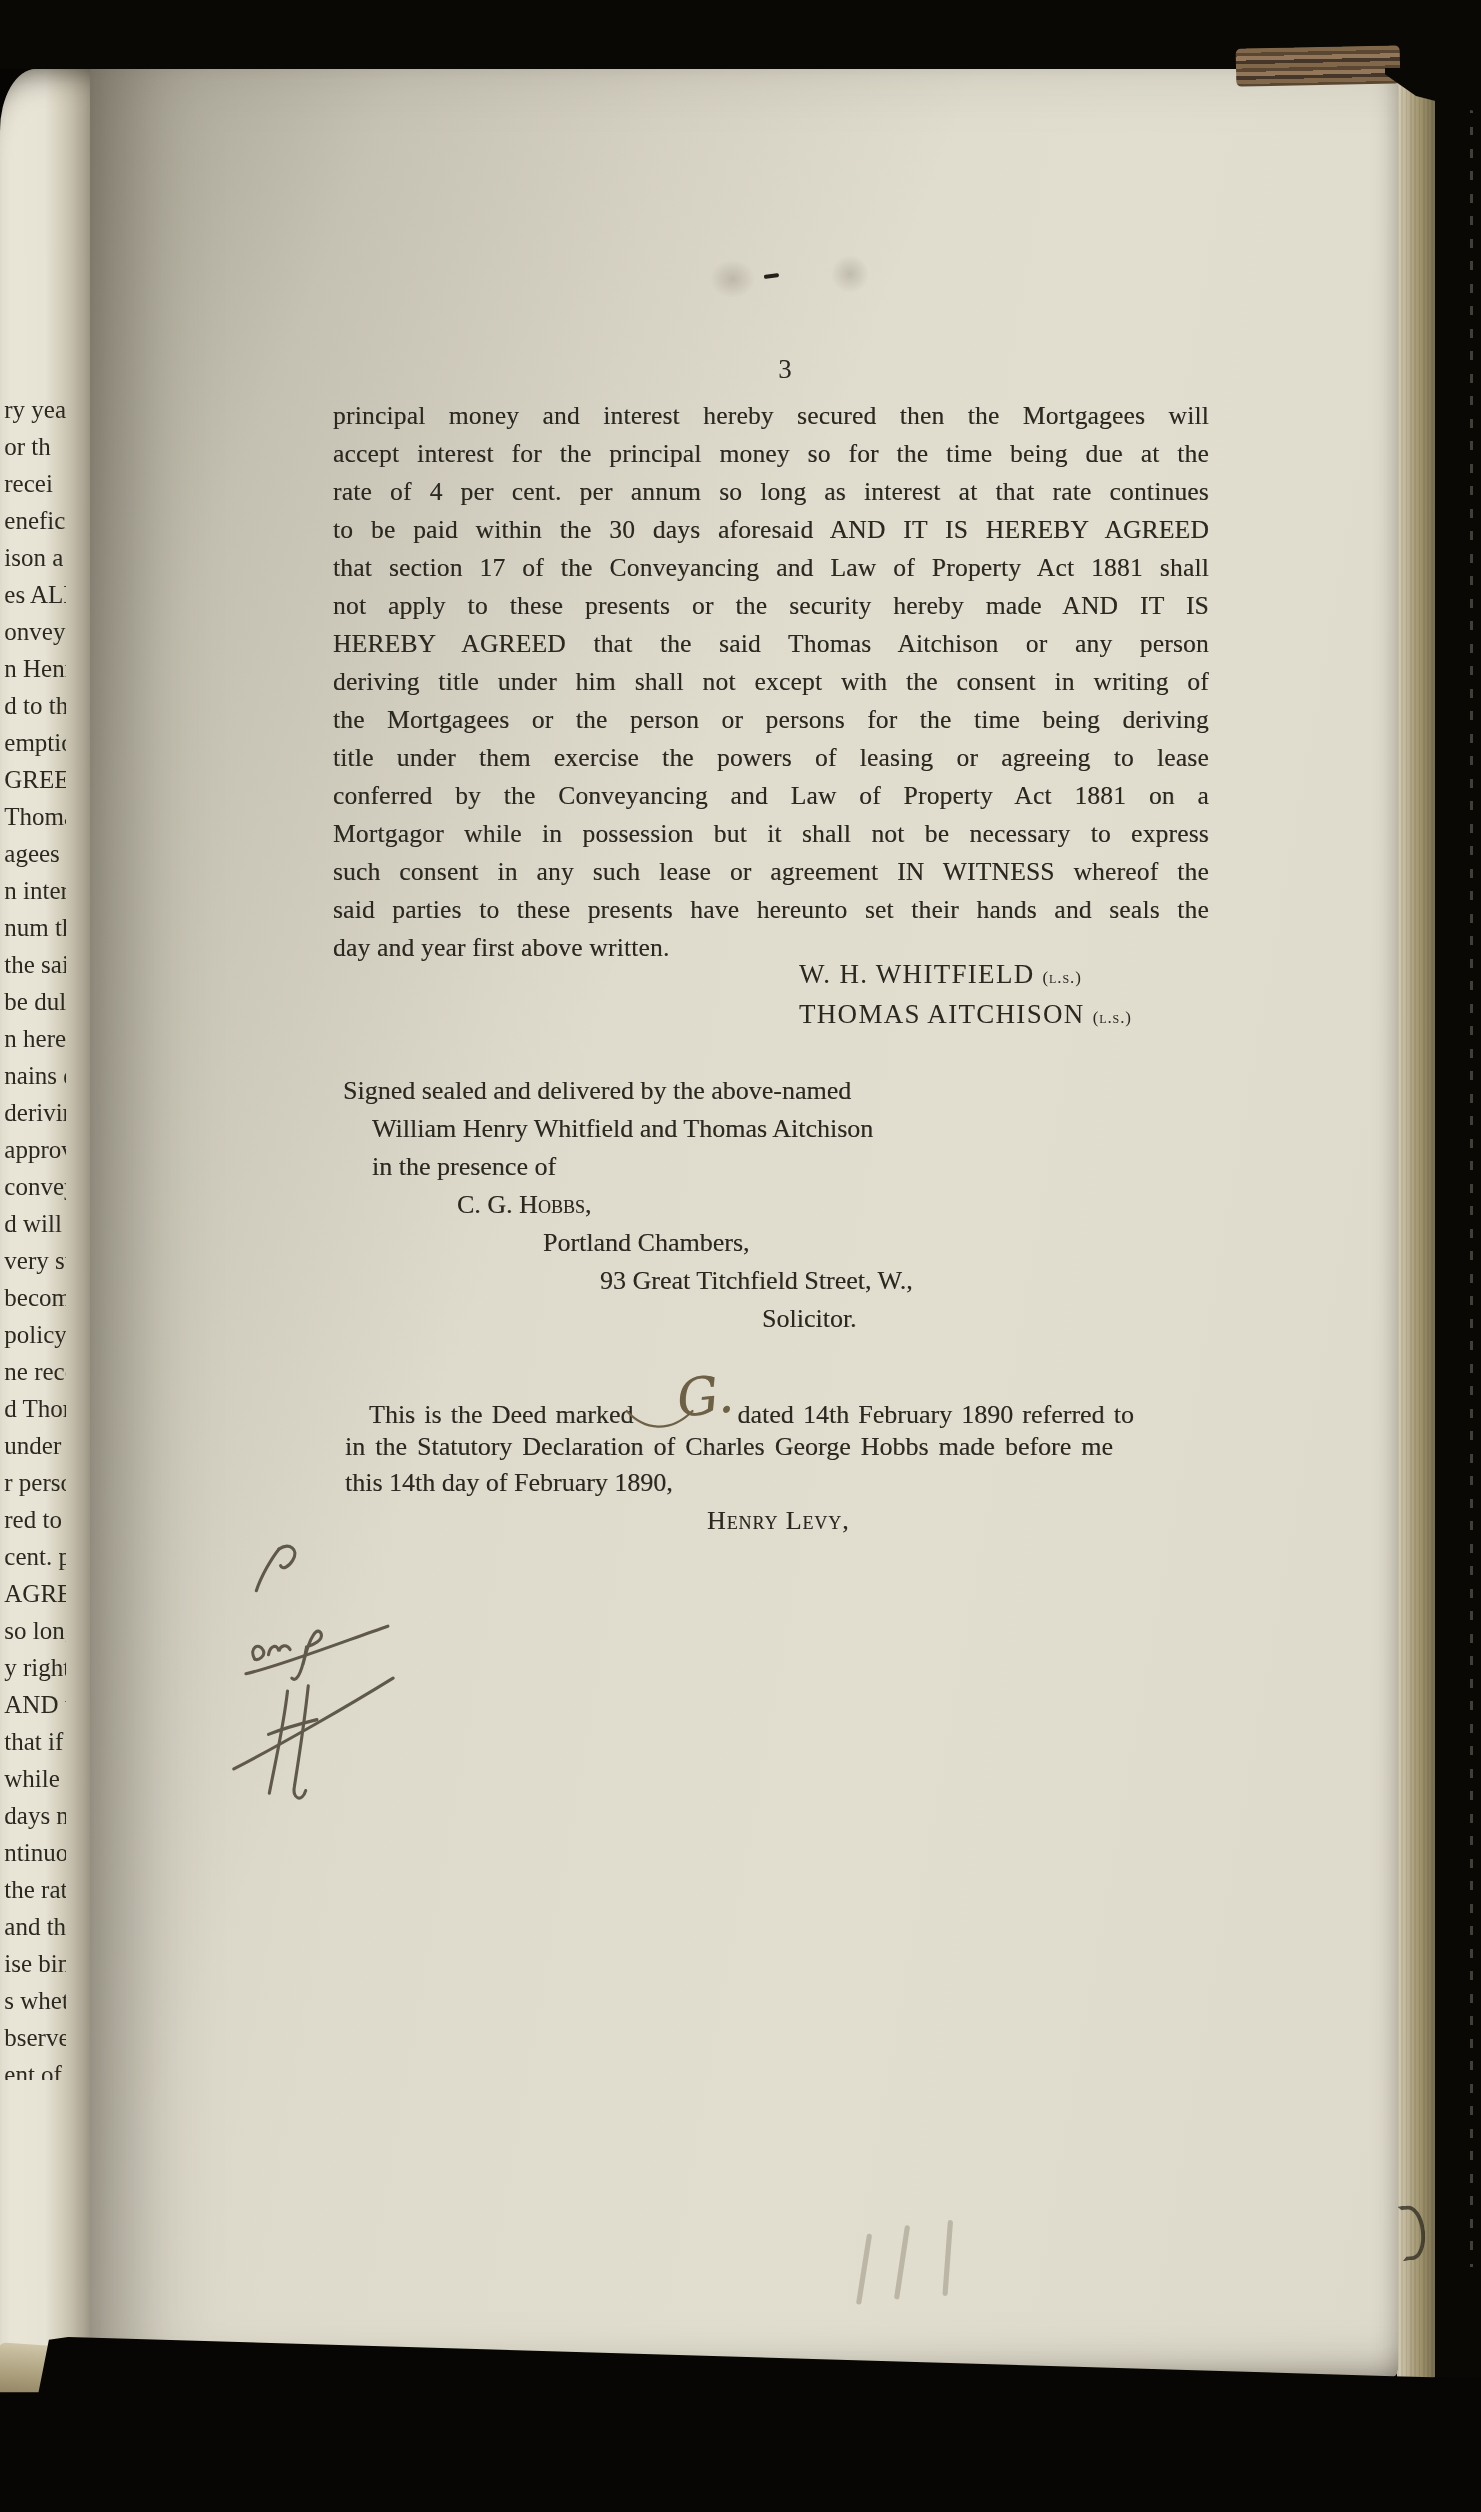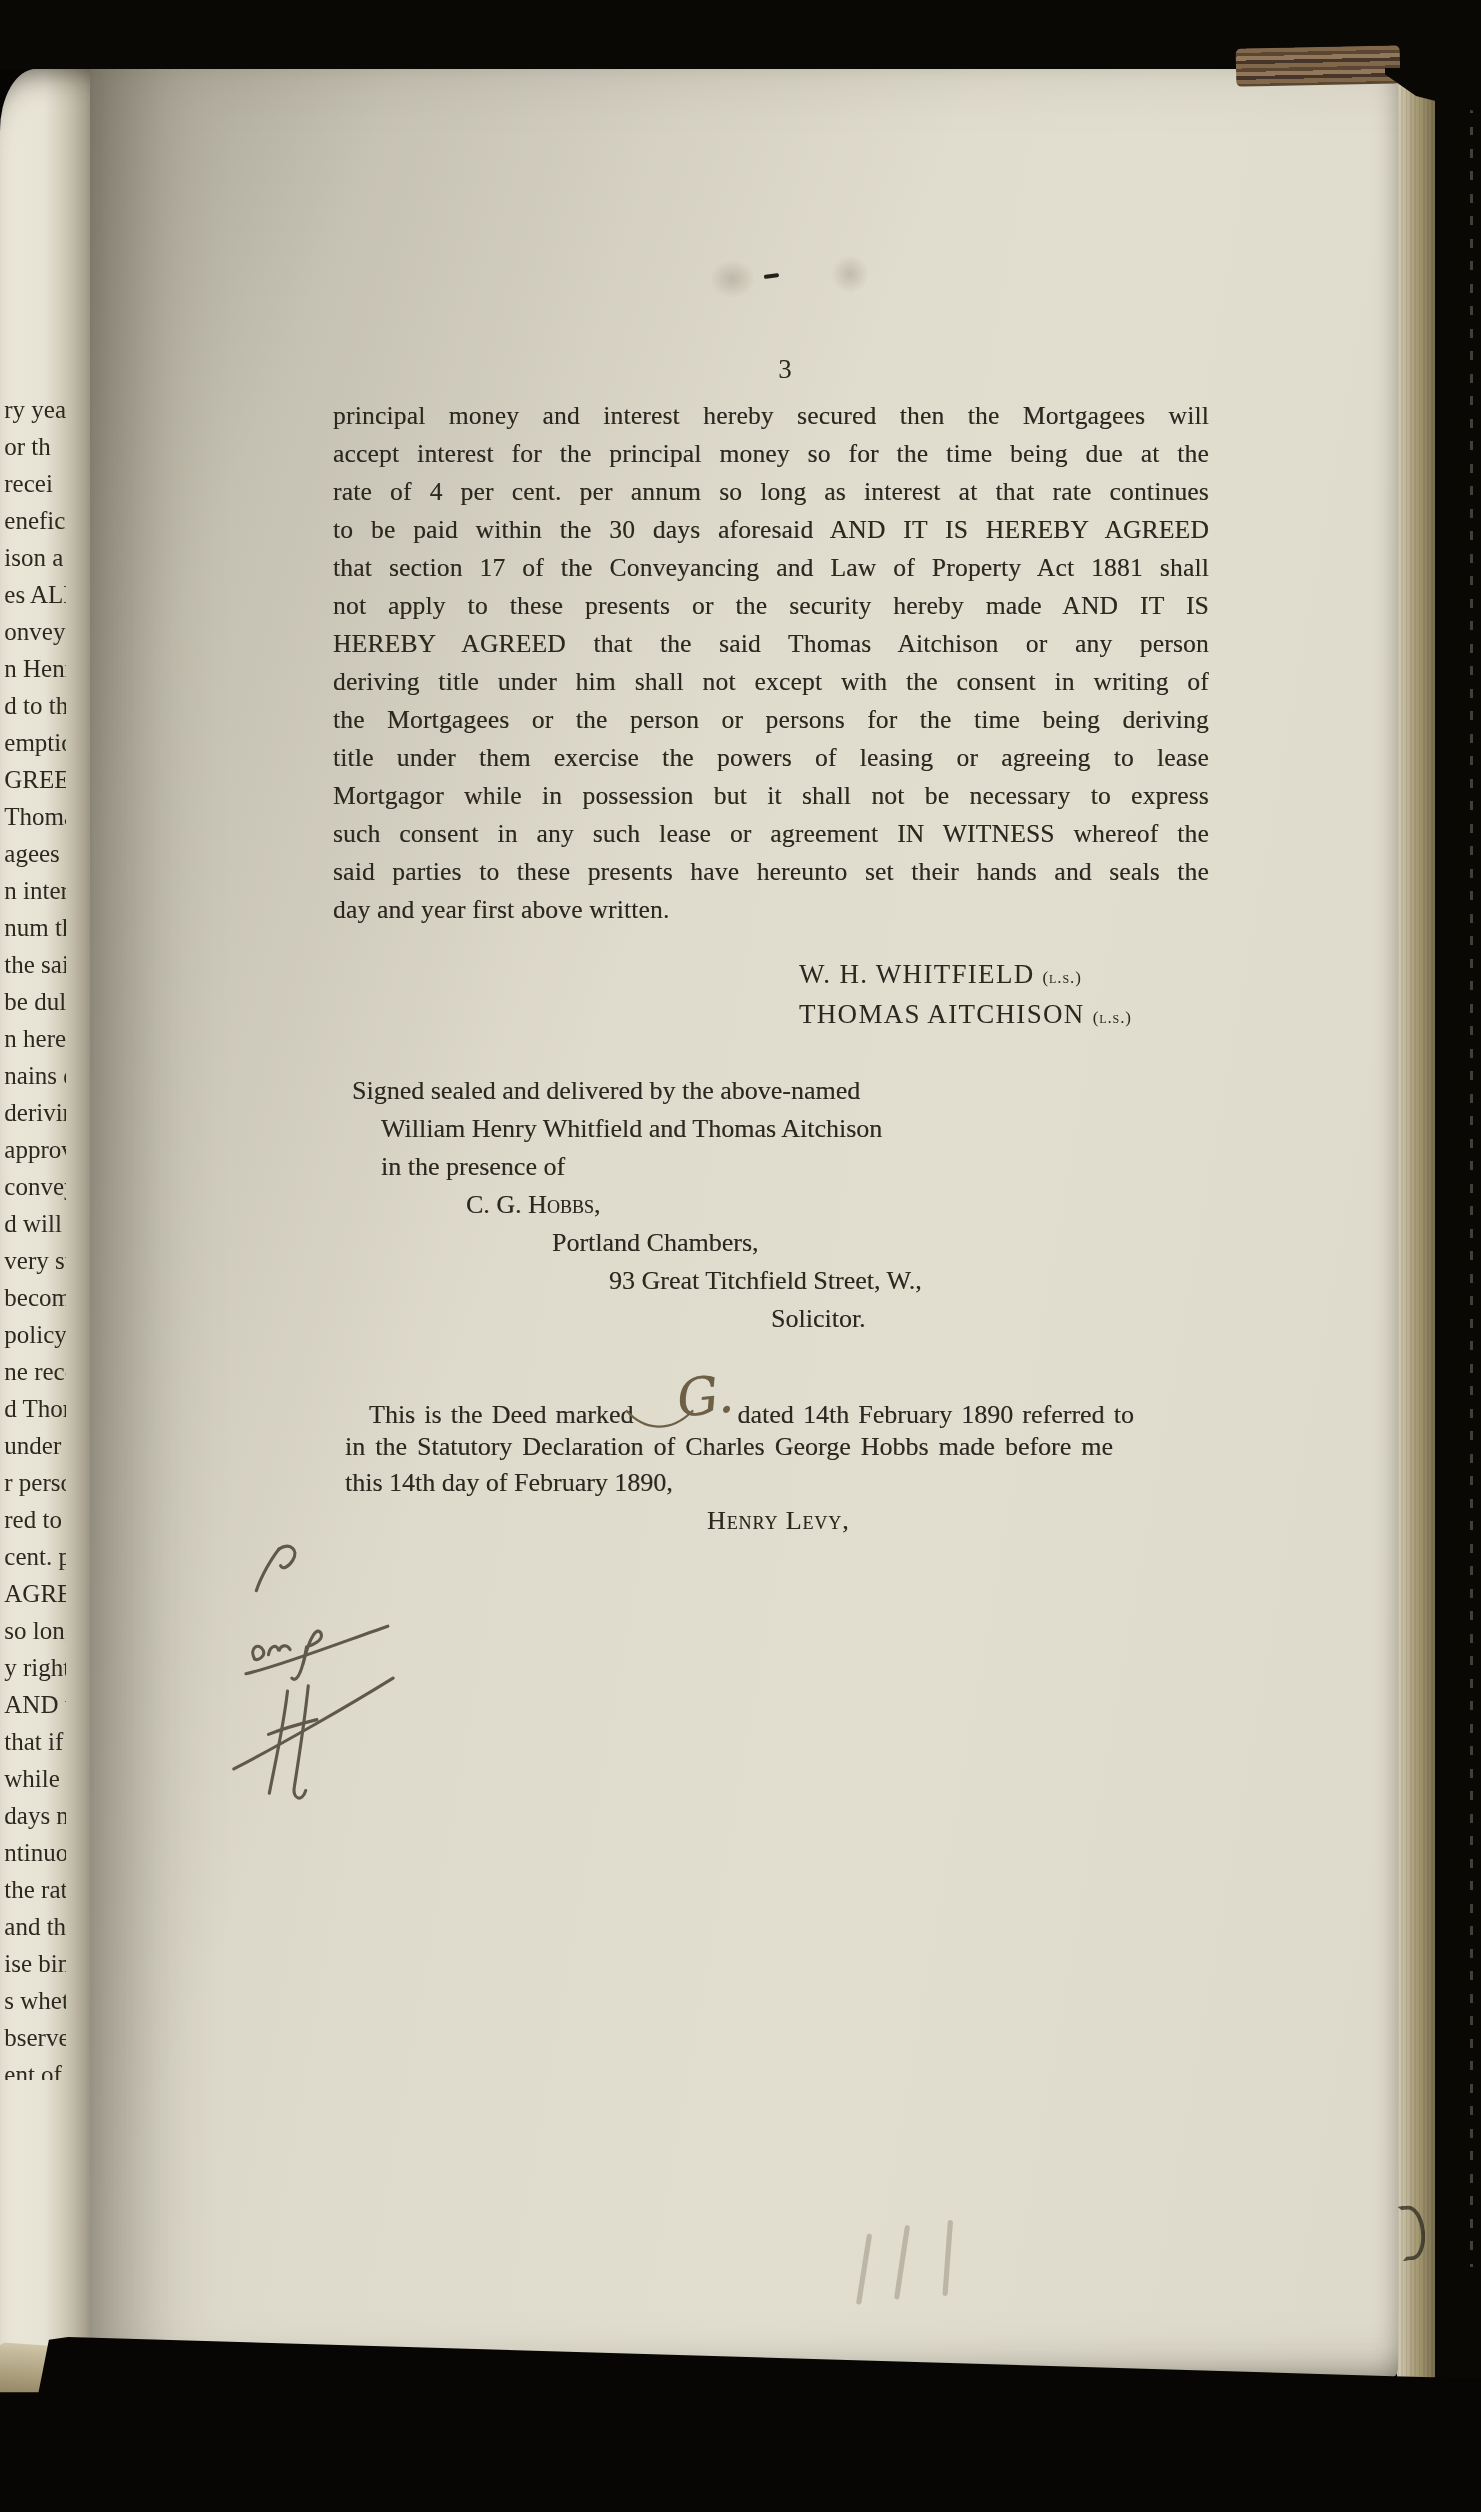--- a/index.html
+++ b/index.html
@@ -47,21 +47,21 @@
   .paragraph{position:absolute;top:331px;left:0;width:876px;}
   .para-line{height:38px;line-height:38px;font-size:25.5px;letter-spacing:0.2px;
     text-align:justify;text-align-last:justify;white-space:nowrap;overflow:visible;
     text-shadow:0.3px 0.3px 0.3px rgba(43,40,32,.45);}
   .para-line:last-child{text-align-last:left;}
 
   .signatures{position:absolute;top:888px;left:466px;}
   .sig-line{height:40px;line-height:40px;font-size:27px;letter-spacing:1.3px;white-space:nowrap;}
   .sig-seal{font-variant:small-caps;font-size:17px;letter-spacing:0.9px;text-align:center;}
 
-  .attestation{position:absolute;top:1006px;left:12px;width:100%;}
+  .attestation{position:absolute;top:1006px;left:3px;width:100%;}
   .att-line{height:38px;line-height:38px;font-size:26px;white-space:nowrap;
     text-shadow:0.3px 0.3px 0.3px rgba(43,40,32,.4);}
   .attestation div:nth-of-type(1){margin-left:7px;}
   .attestation div:nth-of-type(2){margin-left:36px;}
   .attestation div:nth-of-type(3){margin-left:36px;}
   .attestation div:nth-of-type(4){margin-left:121px;font-variant:small-caps;}
   .attestation div:nth-of-type(5){margin-left:207px;}
   .attestation div:nth-of-type(6){margin-left:264px;}
   .attestation div:nth-of-type(7){margin-left:426px;}
 
@@ -178,20 +178,21 @@
       <div class="para-line">principal money and interest hereby secured then the Mortgagees will</div>
           <div class="para-line">accept interest for the principal money so for the time being due at the</div>
           <div class="para-line">rate of 4 per cent. per annum so long as interest at that rate continues</div>
           <div class="para-line">to be paid within the 30 days aforesaid AND IT IS HEREBY AGREED</div>
           <div class="para-line">that section 17 of the Conveyancing and Law of Property Act 1881 shall</div>
           <div class="para-line">not apply to these presents or the security hereby made AND IT IS</div>
           <div class="para-line">HEREBY AGREED that the said Thomas Aitchison or any person</div>
           <div class="para-line">deriving title under him shall not except with the consent in writing of</div>
           <div class="para-line">the Mortgagees or the person or persons for the time being deriving</div>
           <div class="para-line">title under them exercise the powers of leasing or agreeing to lease</div>
+          <div class="para-line">conferred by the Conveyancing and Law of Property Act 1881 on a</div>
           <div class="para-line">Mortgagor while in possession but it shall not be necessary to express</div>
           <div class="para-line">such consent in any such lease or agreement IN WITNESS whereof the</div>
           <div class="para-line">said parties to these presents have hereunto set their hands and seals the</div>
           <div class="para-line">day and year first above written.</div>
         </div>
 
       <div class="signatures">
 
       <div class="sig-line">
             <span class="sig-name">W. H. WHITFIELD</span>

